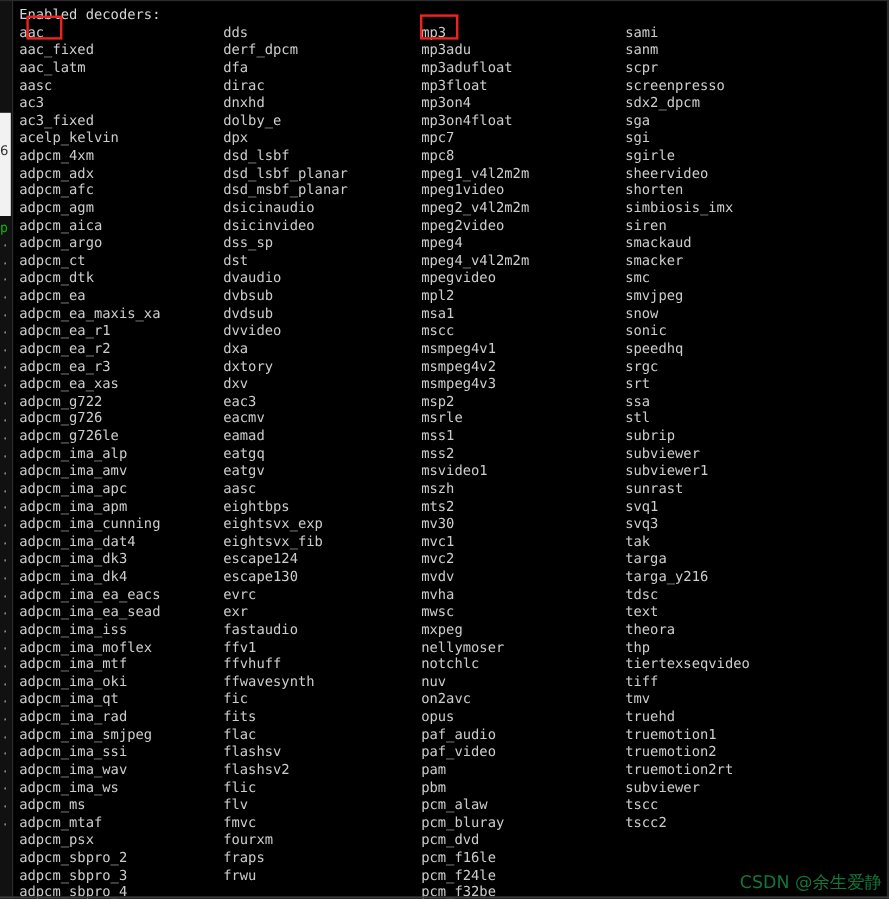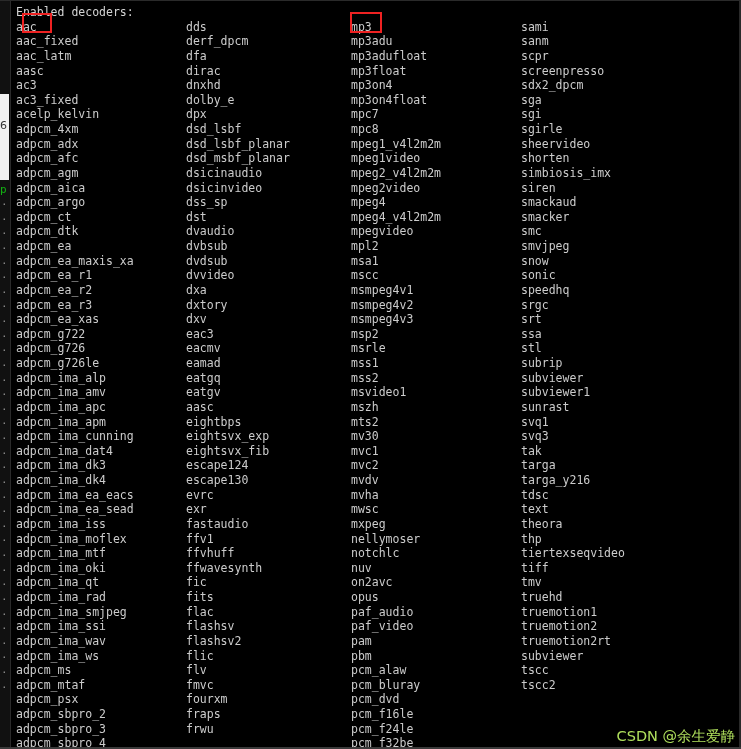--- a/index.html
+++ b/index.html
@@ -149,21 +149,21 @@
     top: 12px;
     width: 32px;
     height: 21px;
   }
 
   
   #watermark {
     position: absolute;
     right: 6px;
     bottom: 4px;
-    color: #bef264;
+    color: #15803d;
     font-family: "DejaVu Sans", "Liberation Sans", sans-serif;
     font-size: 14.5px;
     line-height: 18px;
     z-index: 20;
     white-space: pre;
     opacity: 0.92;
   }
 
   
   #window-bottom-edge {

